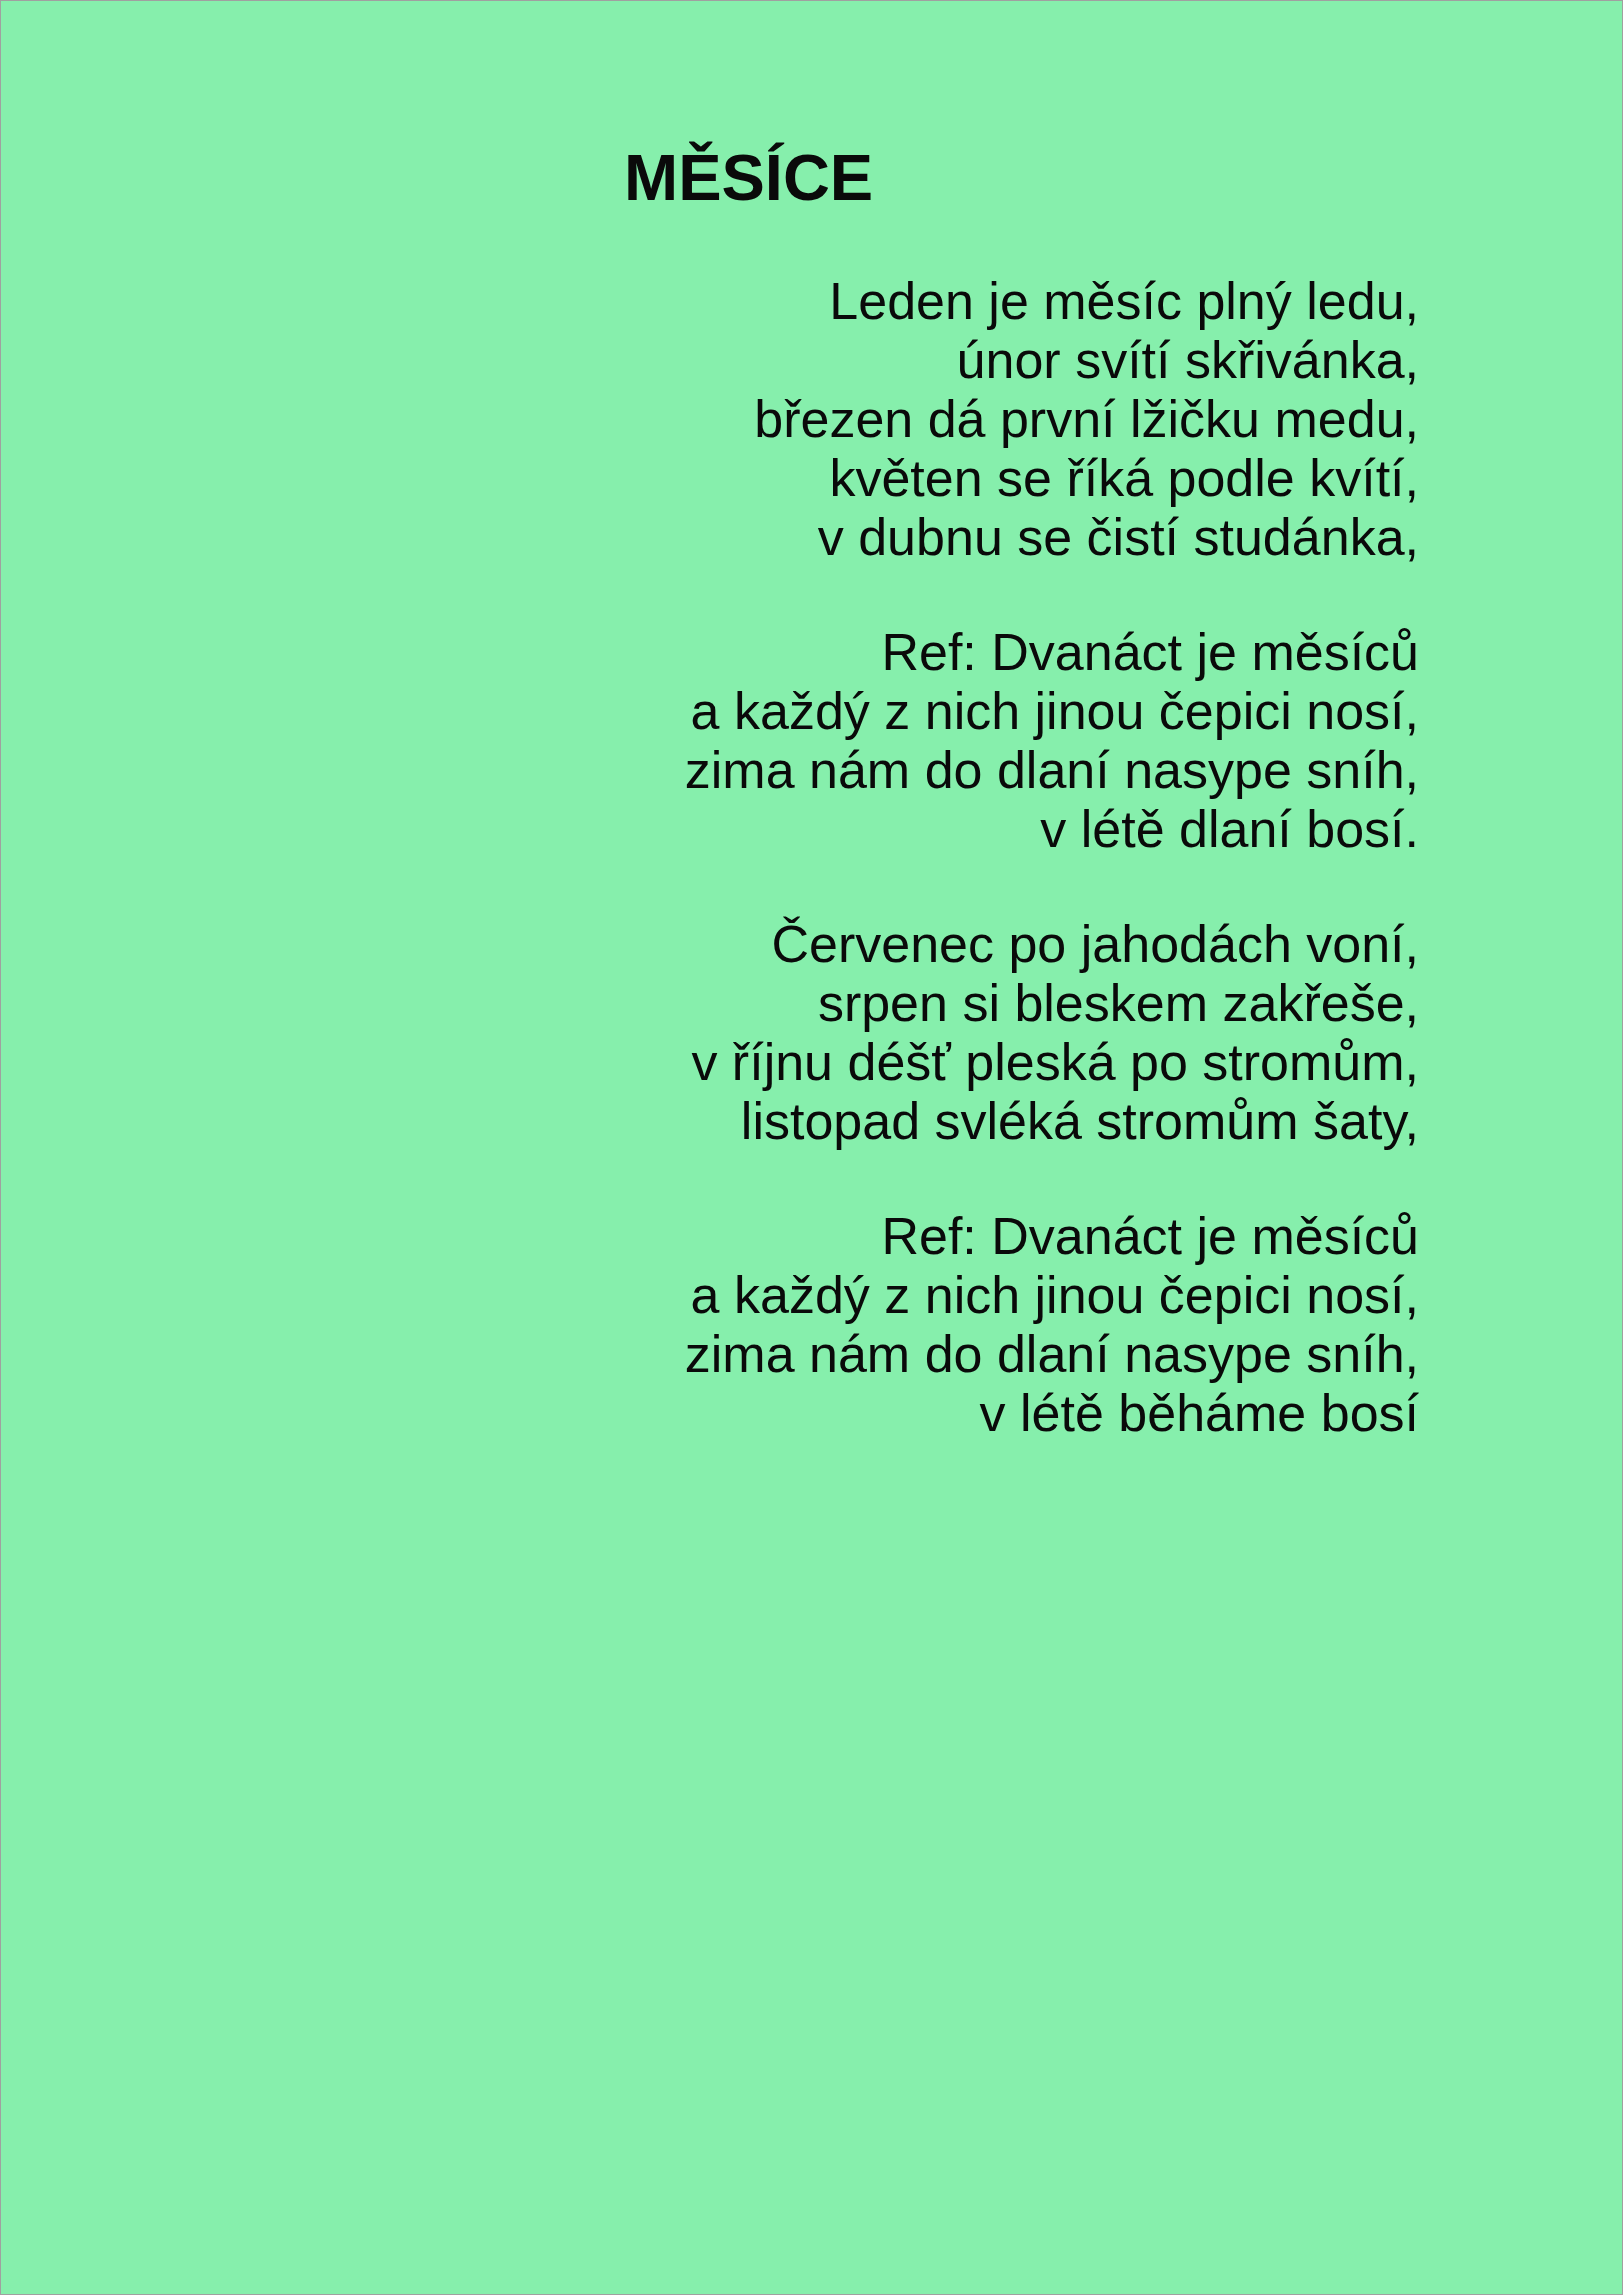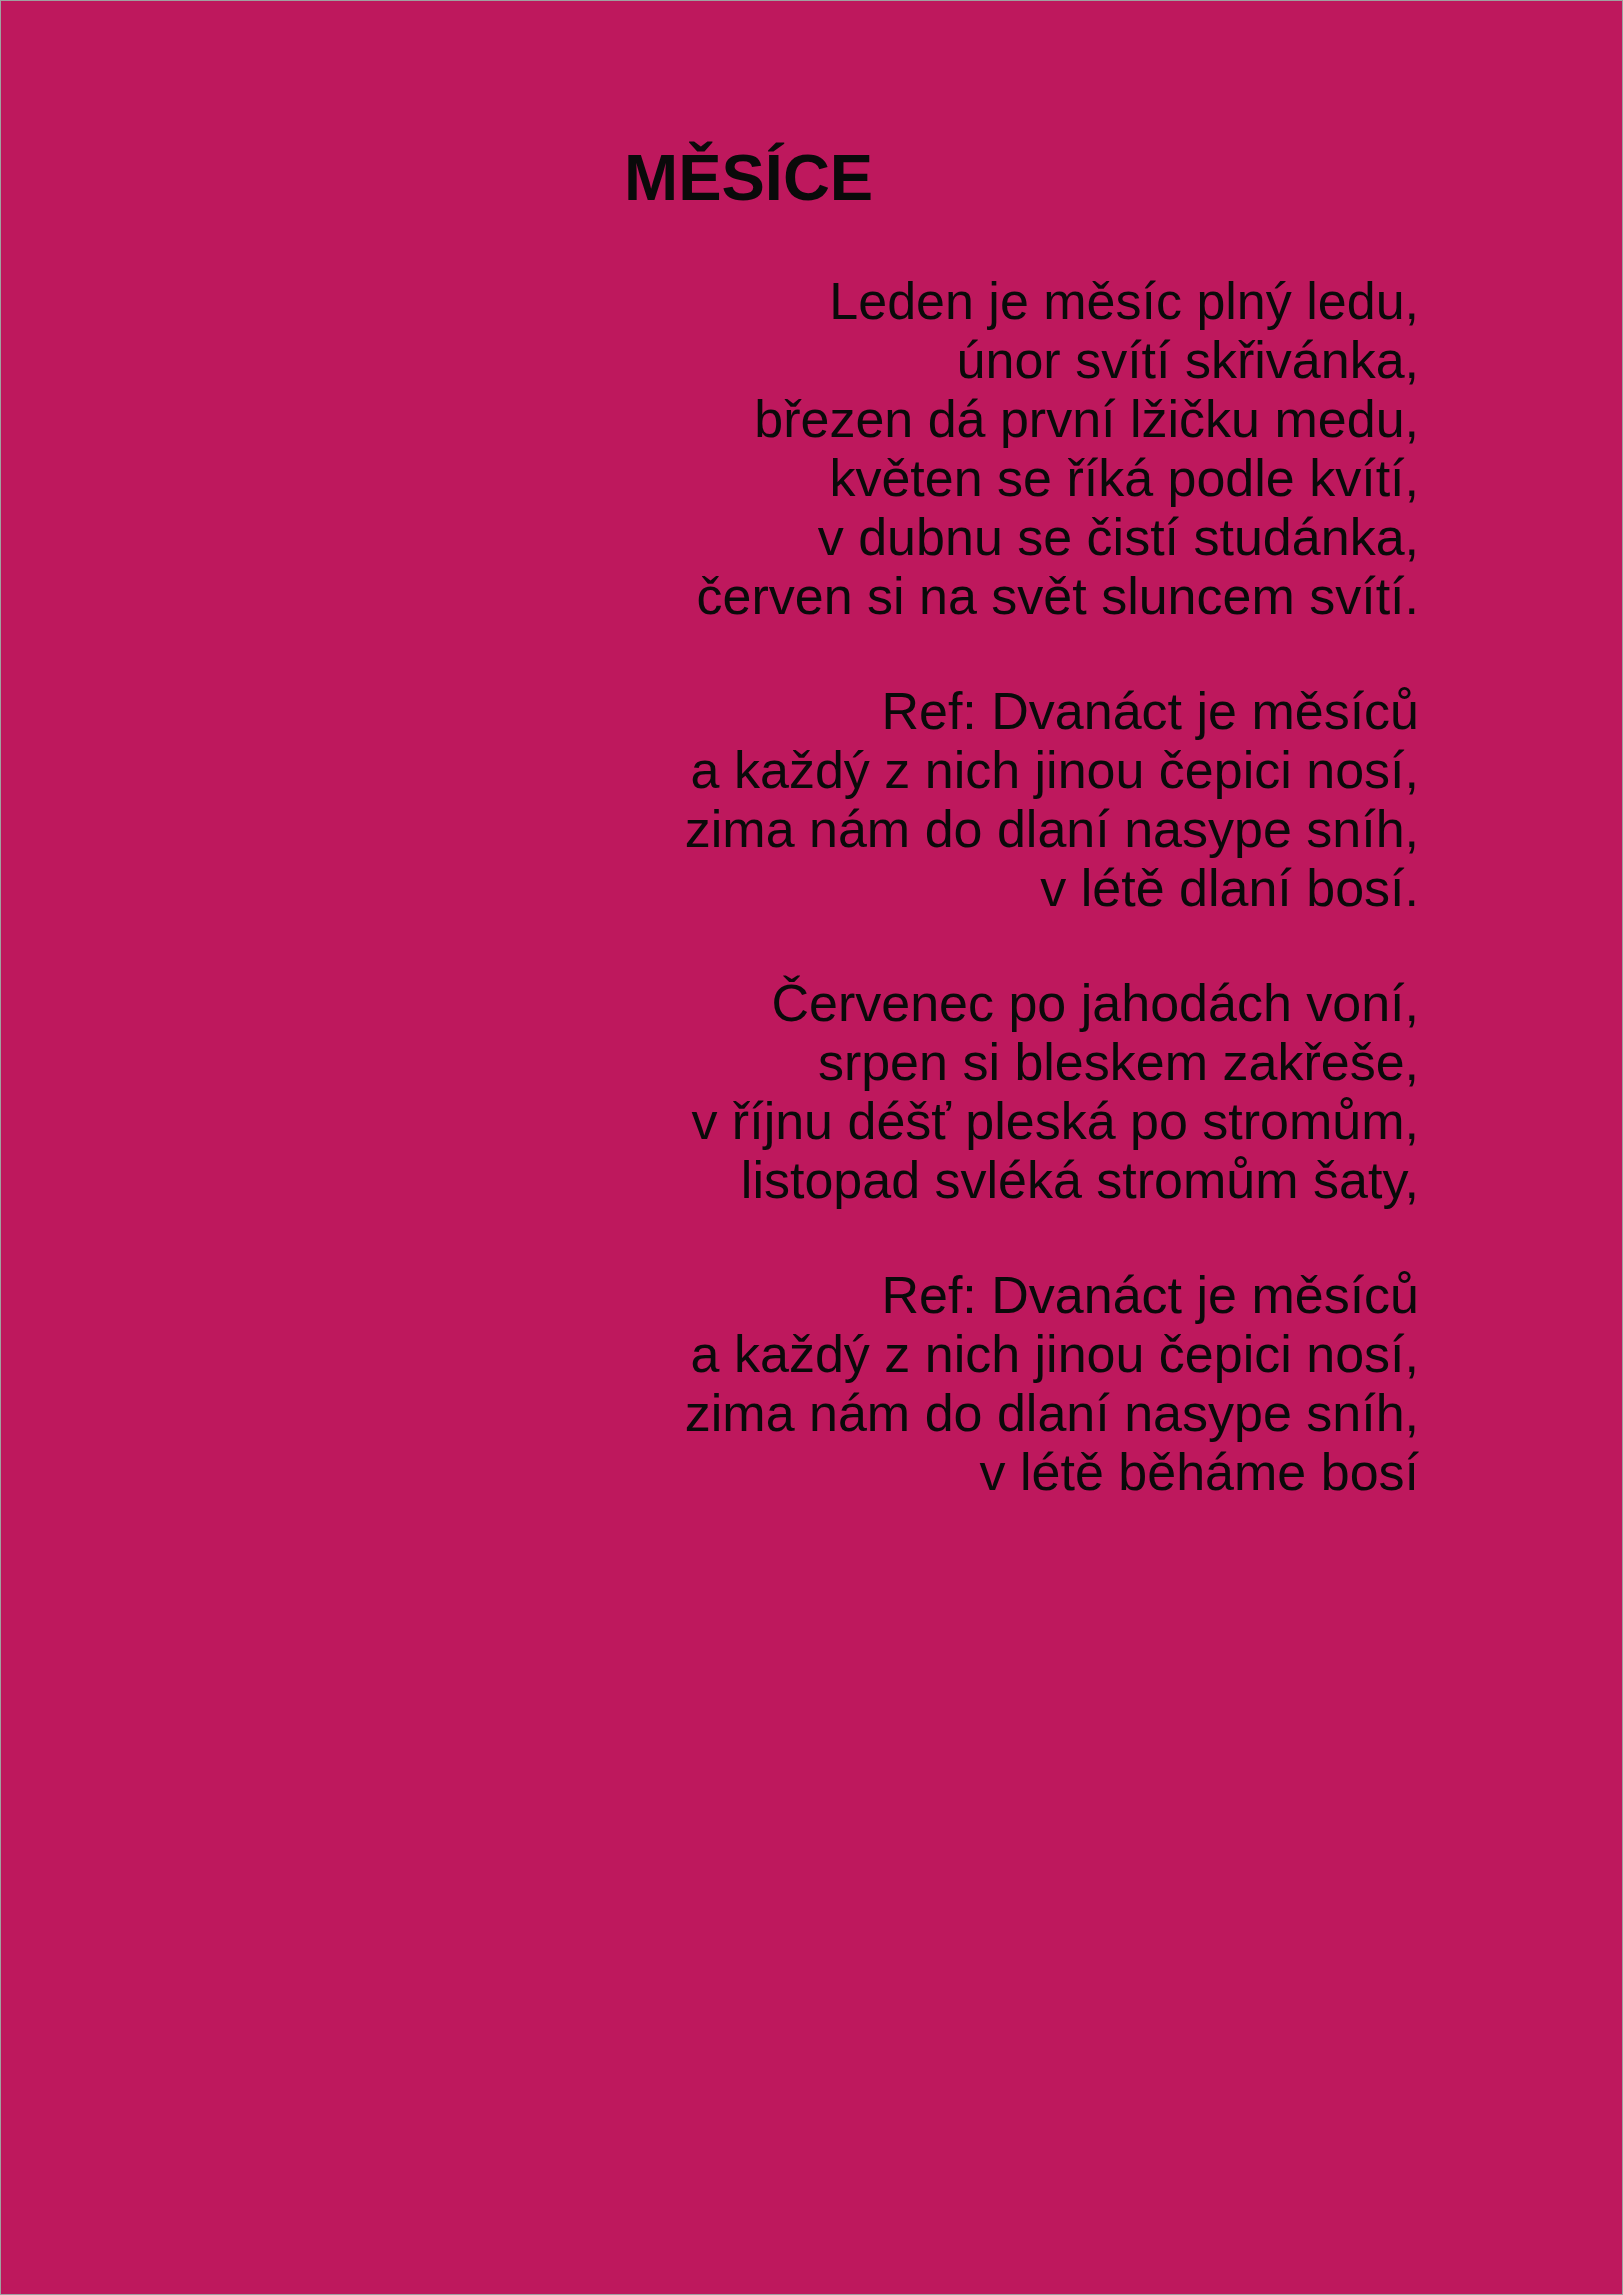--- a/index.html
+++ b/index.html
@@ -5,21 +5,21 @@
   html, body {
     margin: 0;
     padding: 0;
     background: #ffffff;
   }
   .page {
     position: relative;
     width: 1623px;
     height: 2295px;
     box-sizing: border-box;
-    background: #be185d;
+    background: #86efac;
     border: 1.3px solid #a0a0a0;
     overflow: hidden;
     font-family: "Liberation Sans", sans-serif;
     color: #0a0a0a;
   }
   .doc-title {
     position: absolute;
     left: 623px;
     top: 144px;
     margin: 0;
@@ -59,21 +59,20 @@
   <h1 class="doc-title">MĚSÍCE</h1>
 
   <div class="lyrics">
 
     <p class="stanza">
       <span class="lyric-line">Leden je měsíc plný ledu,</span>
       <span class="lyric-line">únor svítí skřivánka,</span>
       <span class="lyric-line">březen dá první lžičku medu,</span>
       <span class="lyric-line">květen se říká podle kvítí,</span>
       <span class="lyric-line">v dubnu se čistí studánka,</span>
-      <span class="lyric-line">červen si na svět sluncem svítí.</span>
     </p>
 
     <p class="stanza">
       <span class="lyric-line">Ref: Dvanáct je měsíců</span>
       <span class="lyric-line">a každý z nich jinou čepici nosí,</span>
       <span class="lyric-line">zima nám do dlaní nasype sníh,</span>
       <span class="lyric-line">v létě dlaní bosí.</span>
     </p>
 
     <p class="stanza">

